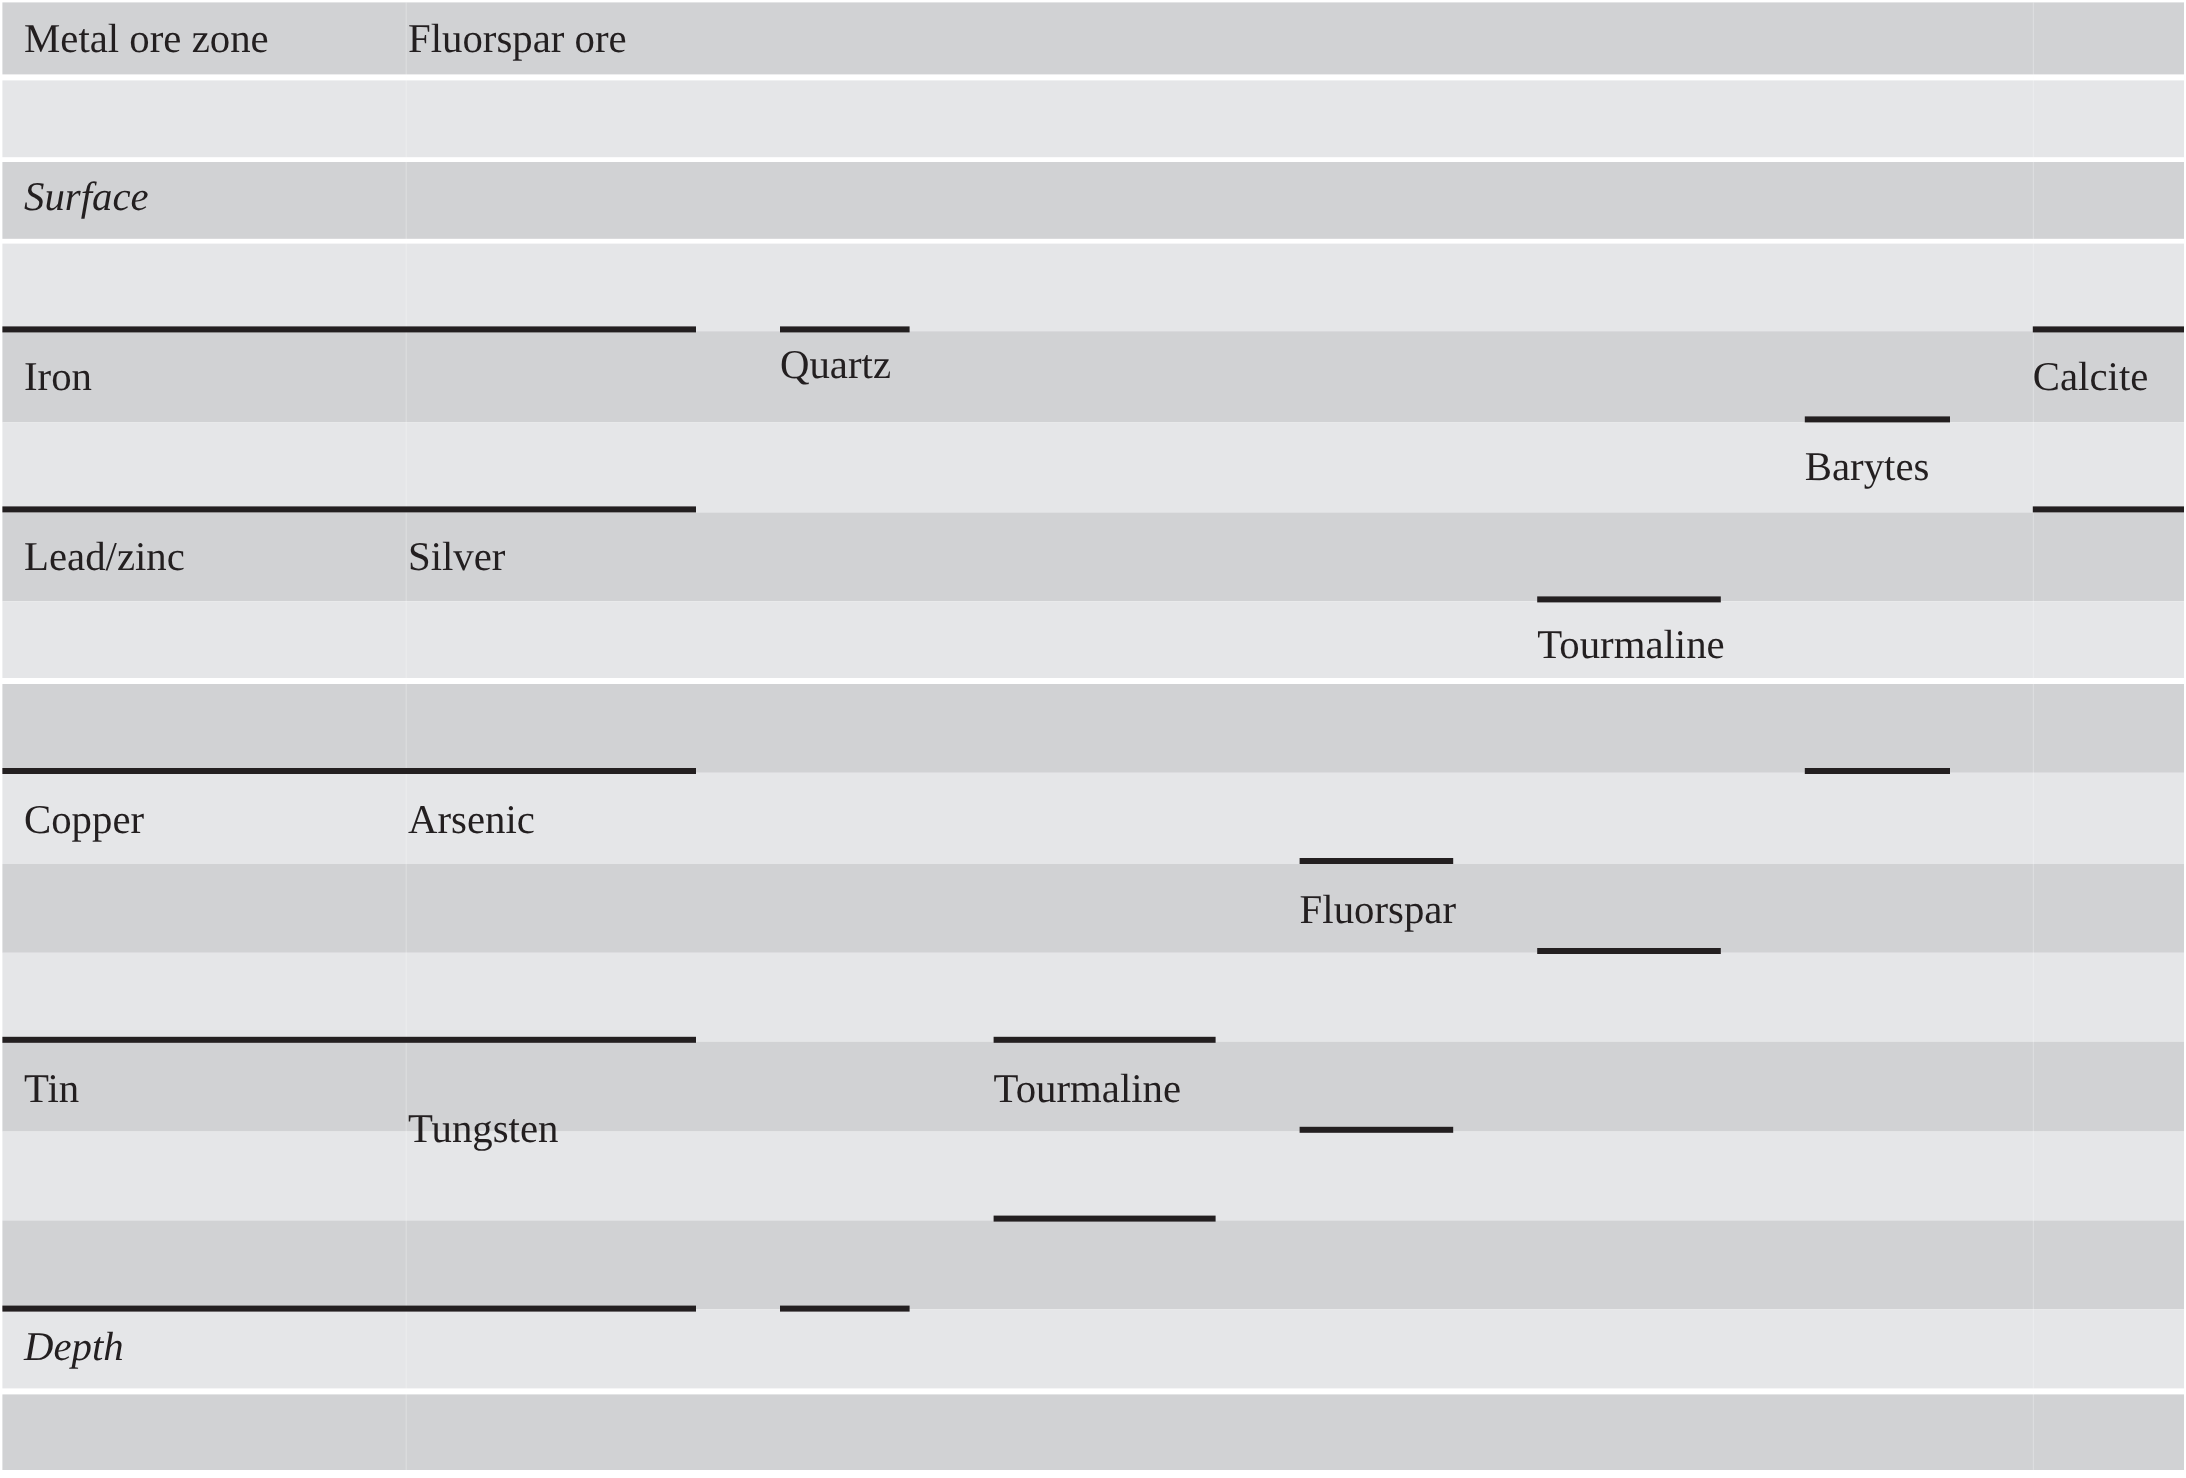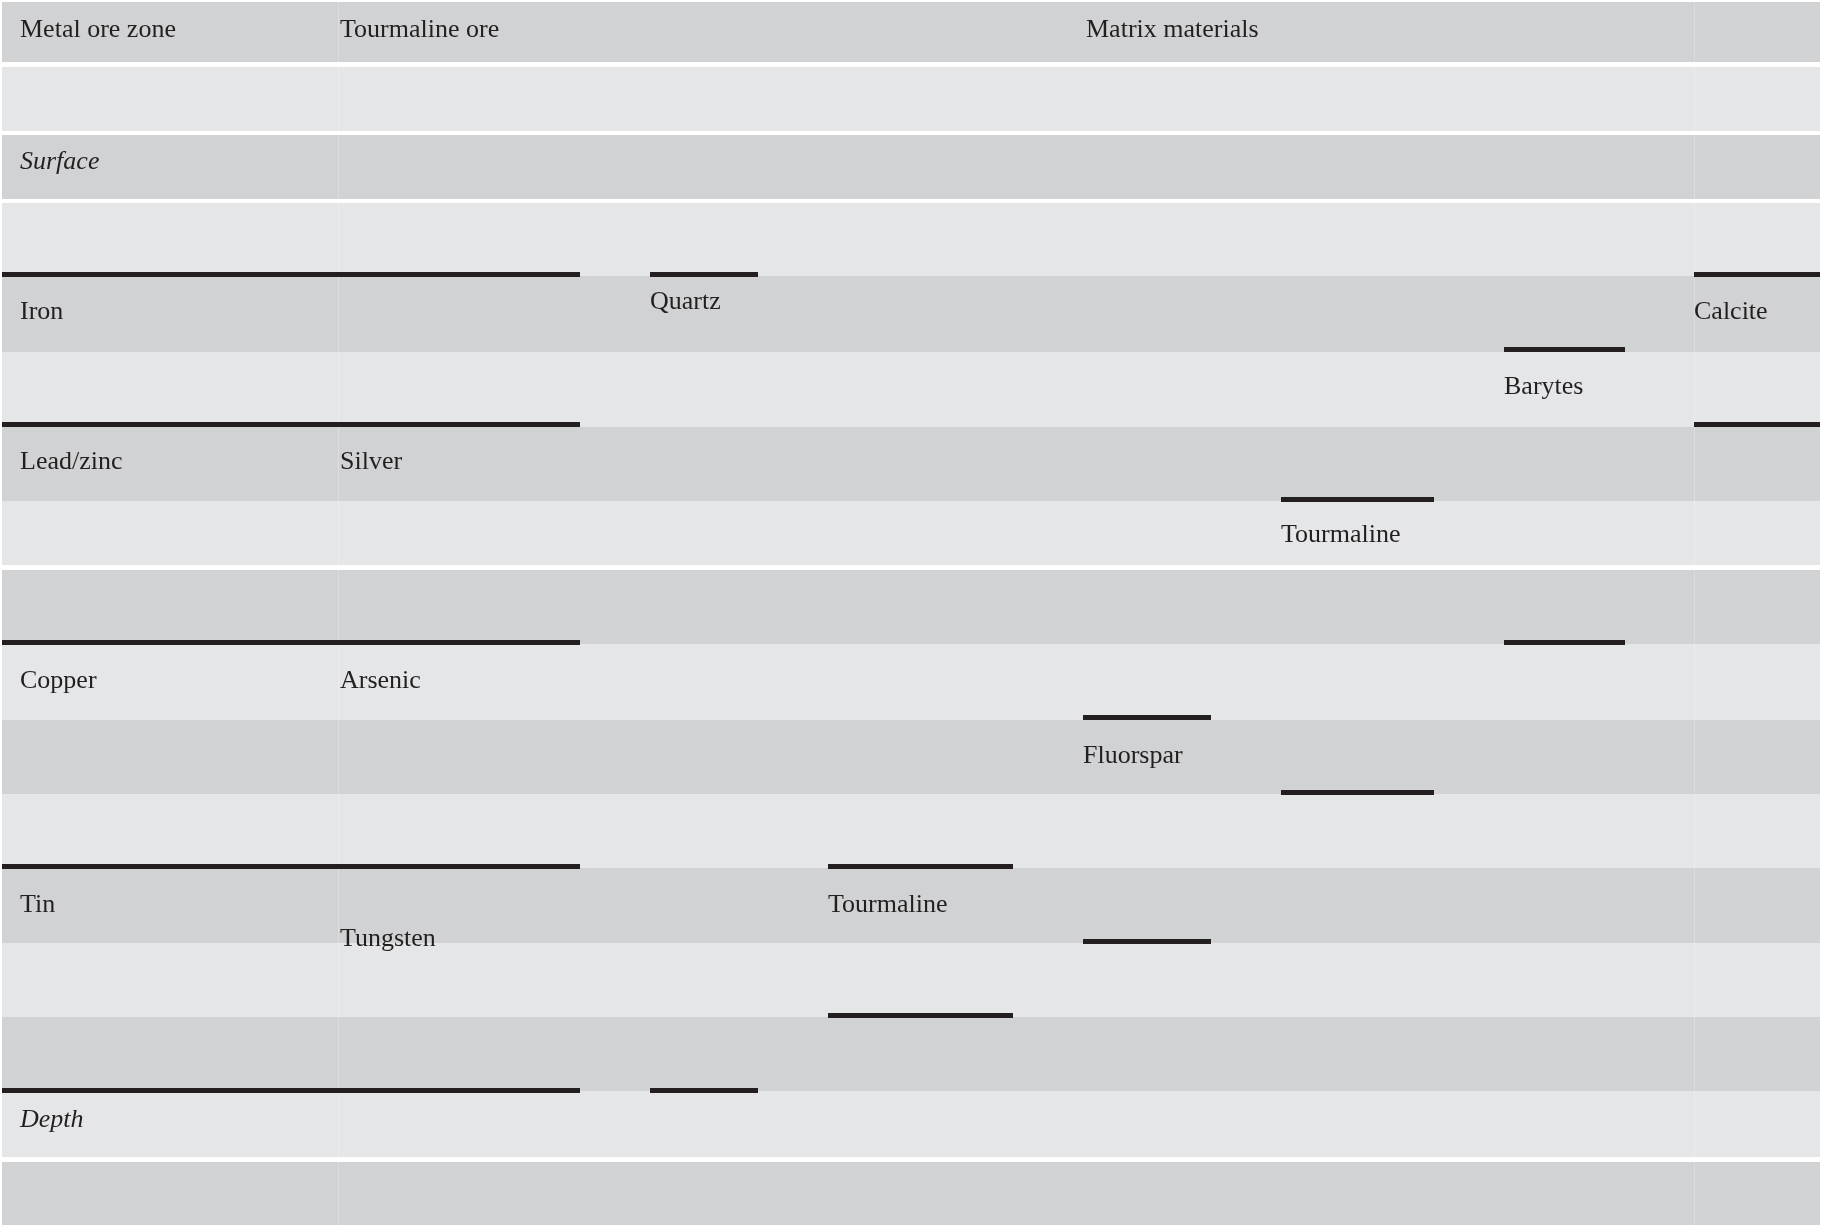--- a/index.html
+++ b/index.html
@@ -4,21 +4,21 @@
 <style>
   html, body { margin: 0; padding: 0; background: #ffffff; }
   body { width: 1822px; height: 1232px; position: relative; overflow: hidden;
          font-family: "Liberation Serif", "DejaVu Serif", serif; color: #231f20; }
   #canvas { position: absolute; left: 0; top: 0; width: 1822px; height: 1232px; }
   .band { position: absolute; left: 2px; width: 1818px; }
   .band.dark { background: #d1d2d4; }
   .band.light { background: #e5e6e8; }
   .coldiv { position: absolute; top: 2px; width: 1px; height: 1223px; background: rgba(255,255,255,0.25); }
   .rule { position: absolute; height: 5px; background: #231f20; }
-  .label { position: absolute; font-size: 26px; line-height: 1; white-space: nowrap; }
+  .label { position: absolute; font-size: 34px; line-height: 1; white-space: nowrap; }
   .label.italic { font-style: italic; text-align: center; }
 </style>
 </head>
 <body>
 
 <div id="canvas">
   <div id="bands">
       <div class="band dark" style="top: 2px; height: 60px; background: rgb(209, 210, 212);"></div>
       <div class="band light" style="top: 67px; height: 64px; background: rgb(229, 230, 232);"></div>
       <div class="band dark" style="top: 135px; height: 64px; background: rgb(209, 210, 212);"></div>
@@ -55,22 +55,21 @@
       <div class="rule" style="left: 1281px; width: 153px; top: 790px; background: rgb(35, 31, 32);"></div>
       <div class="rule" style="left: 2px; width: 578px; top: 864px; background: rgb(35, 31, 32);"></div>
       <div class="rule" style="left: 828px; width: 185px; top: 864px; background: rgb(35, 31, 32);"></div>
       <div class="rule" style="left: 1083px; width: 128px; top: 939px; background: rgb(35, 31, 32);"></div>
       <div class="rule" style="left: 828px; width: 185px; top: 1013px; background: rgb(35, 31, 32);"></div>
       <div class="rule" style="left: 2px; width: 578px; top: 1088px; background: rgb(35, 31, 32);"></div>
       <div class="rule" style="left: 650px; width: 108px; top: 1088px; background: rgb(35, 31, 32);"></div>
     </div>
 
   <div class="label" style="left:20px; top:16px">Metal ore zone</div>
-  <div class="label" style="left:340px; top:16px">Tourmaline ore</div>
-  <div class="label" style="left:1086px; top:16px">Matrix materials</div>
+  <div class="label" style="left:340px; top:16px">Fluorspar ore</div>
 
   <div class="label italic" style="left:20px; top:148px">Surface</div>
   <div class="label italic" style="left:20px; top:1106px">Depth</div>
 
   <div class="label" style="left:20px; top:298px">Iron</div>
   <div class="label" style="left:20px; top:448px">Lead/zinc</div>
   <div class="label" style="left:20px; top:667px">Copper</div>
   <div class="label" style="left:20px; top:891px">Tin</div>
 
   <div class="label" style="left:340px; top:448px">Silver</div>

